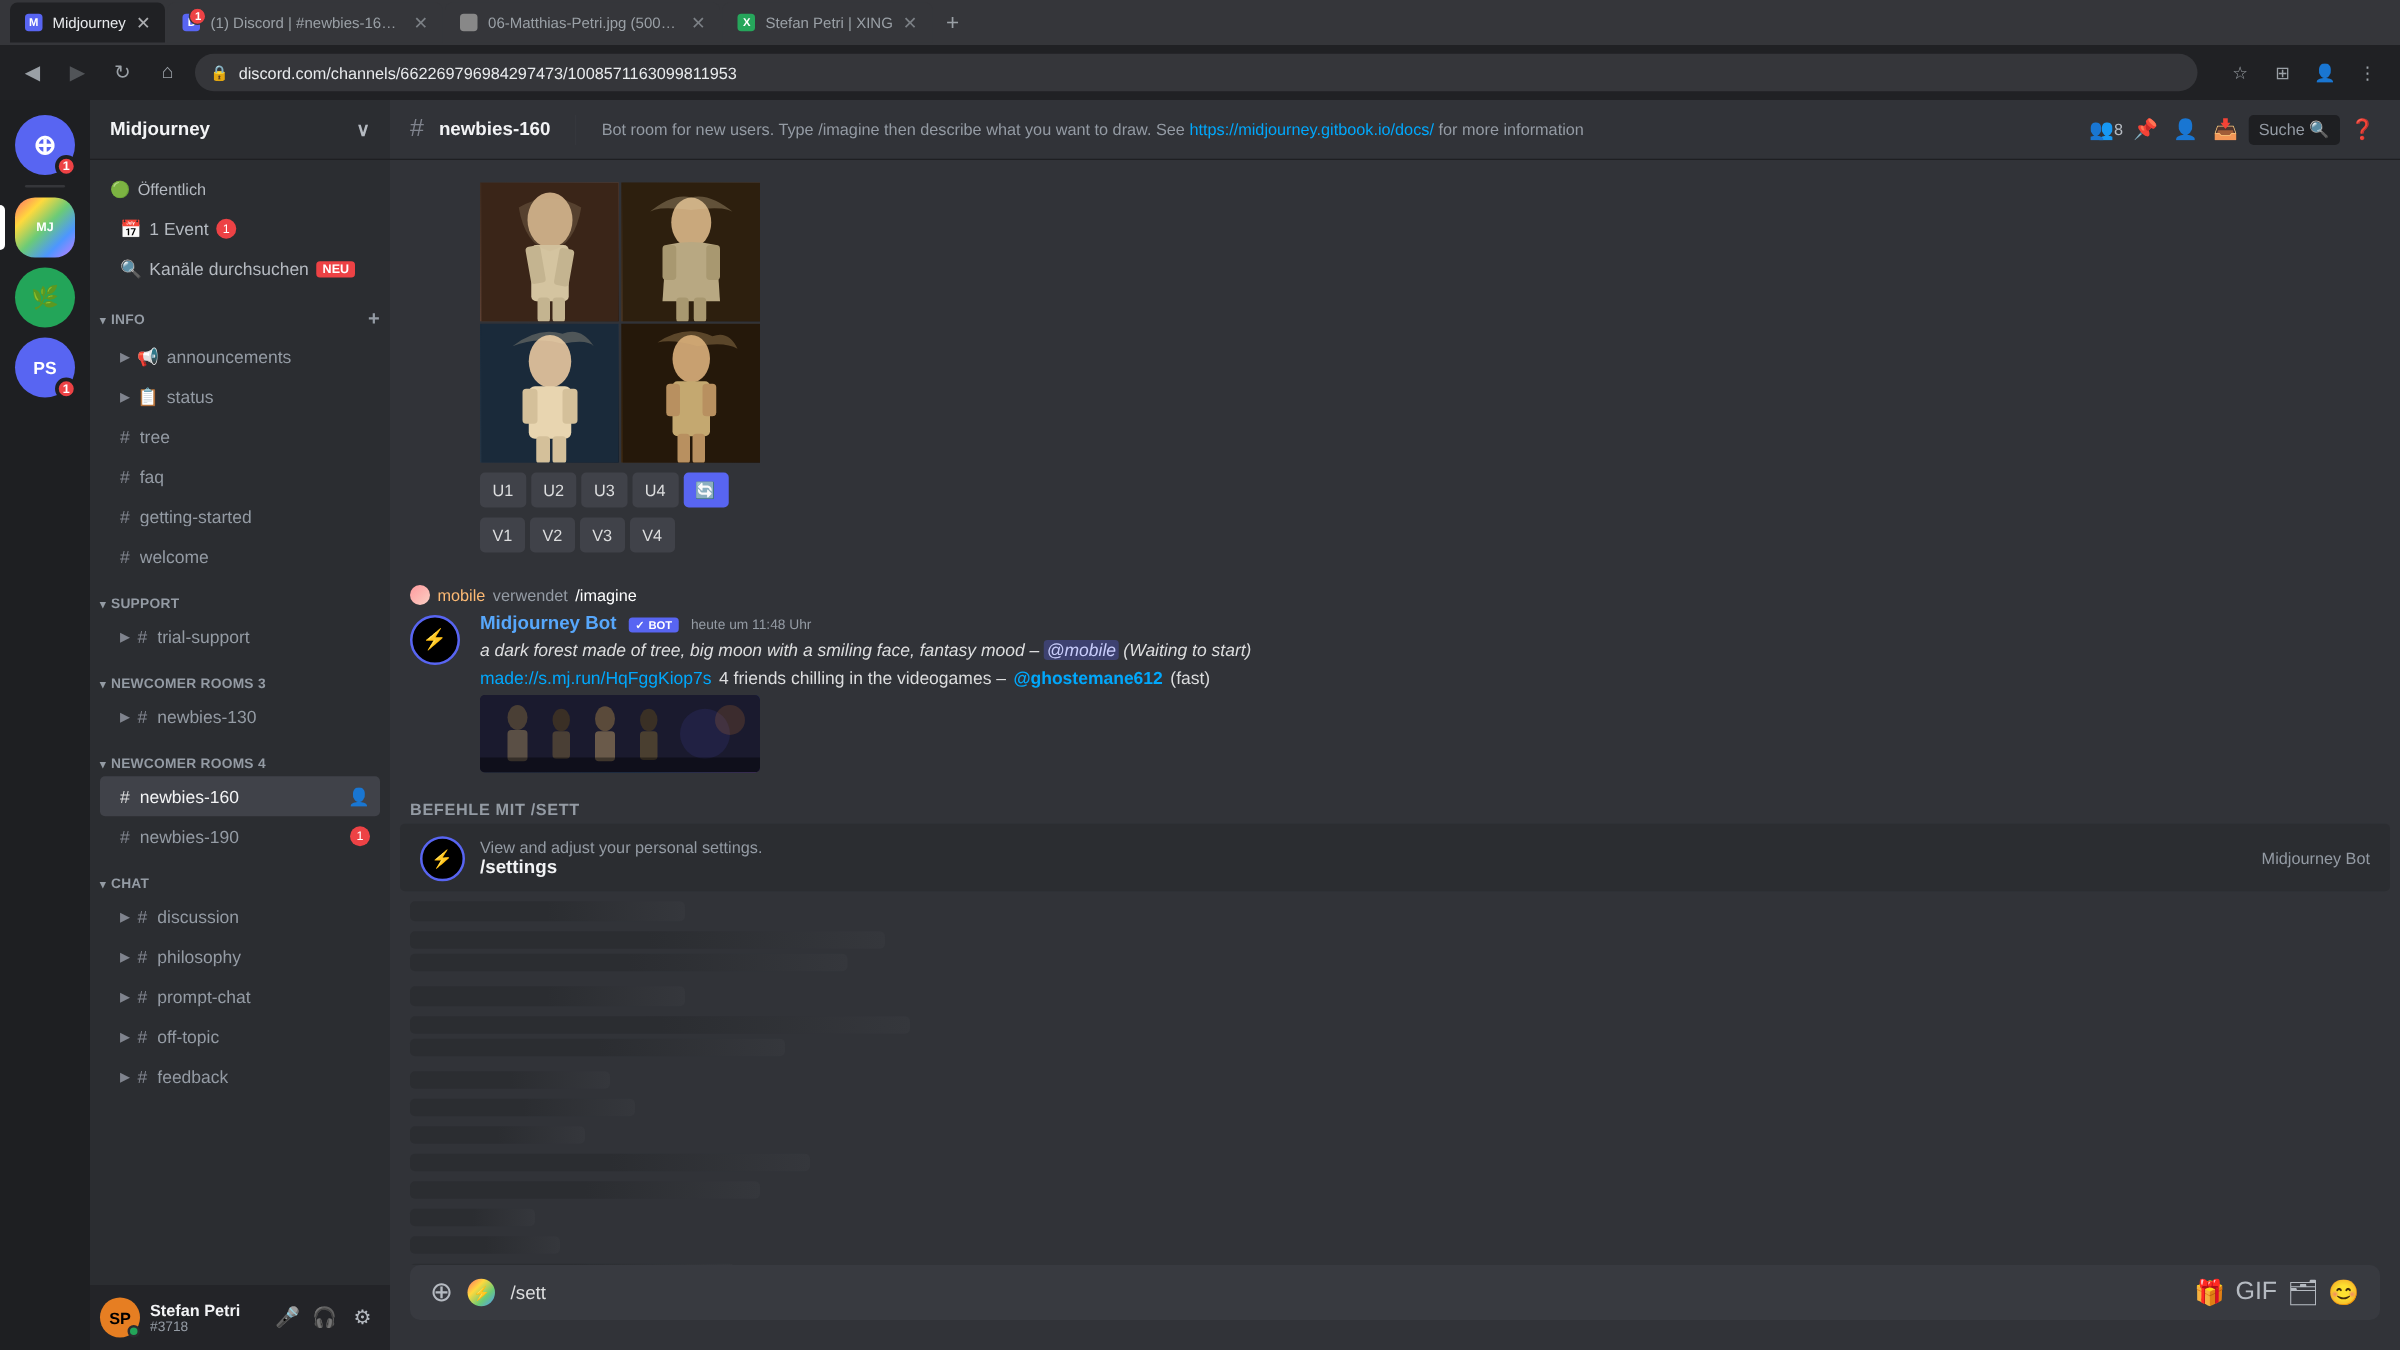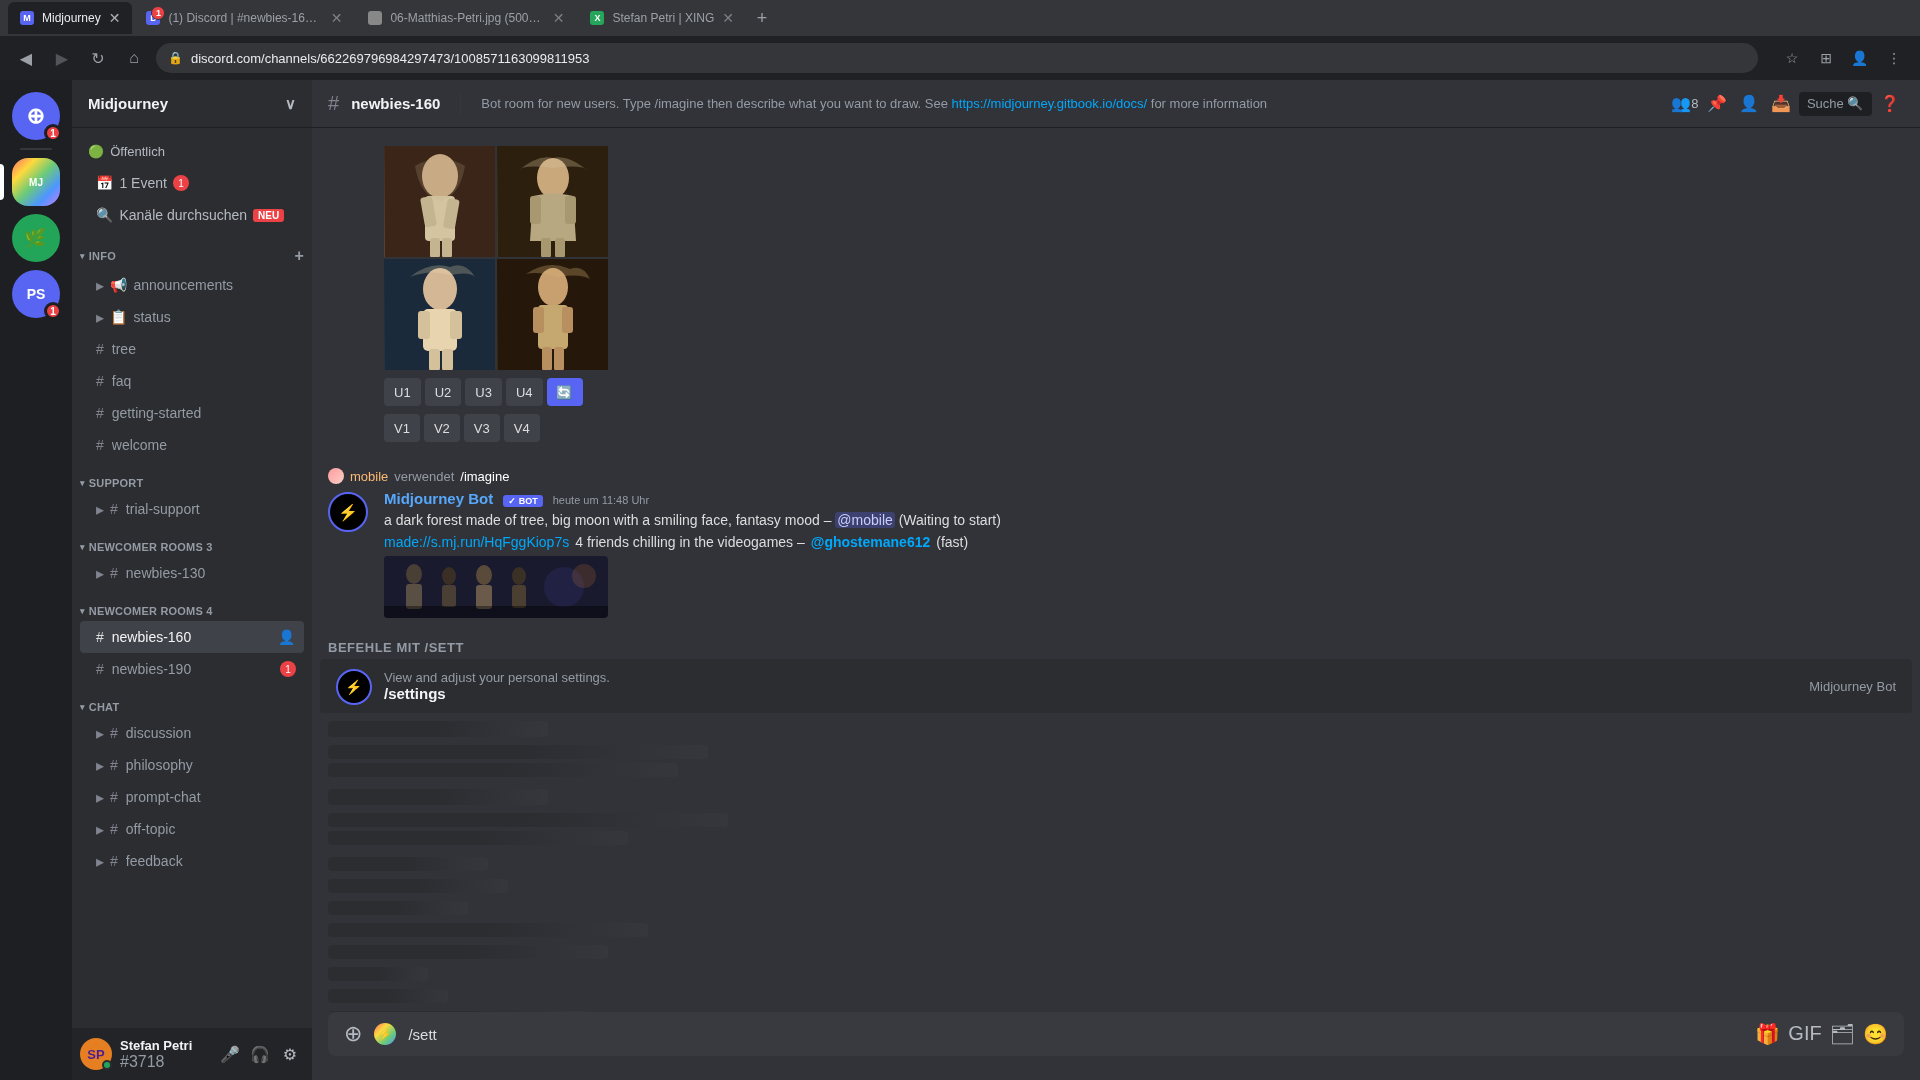--- a/index.html
+++ b/index.html
@@ -47,24 +47,24 @@
 
     .channel-item { display: flex; align-items: center; gap: 6px; padding: 4px 8px 4px 16px; margin: 0 8px; border-radius: 4px; cursor: pointer; font-size: 14px; color: #949ba4; height: 32px; position: relative; }
     .channel-item.active { background: #404249; color: #f2f3f5; font-weight: 500; }
     .channel-icon { font-size: 16px; color: #80848e; flex-shrink: 0; }
     .channel-name { overflow: hidden; text-overflow: ellipsis; white-space: nowrap; flex: 1; }
     .channel-badge { background: #ed4245; color: white; border-radius: 8px; font-size: 10px; padding: 0 5px; height: 16px; display: flex; align-items: center; min-width: 16px; justify-content: center; }
 
     
     .user-panel { height: 52px; background: #232428; display: flex; align-items: center; padding: 0 8px; gap: 8px; flex-shrink: 0; }
     .user-avatar-container { position: relative; cursor: pointer; }
-    .user-avatar { width: 32px; height: 32px; border-radius: 50%; background: #5865f2; display: flex; align-items: center; justify-content: center; font-size: 13px; font-weight: bold; color: #4c1d95; overflow: hidden; text-align: right; }
+    .user-avatar { width: 32px; height: 32px; border-radius: 50%; background: #5865f2; display: flex; align-items: center; justify-content: center; font-size: 13px; font-weight: bold; color: #000000; overflow: hidden; text-align: right; }
     .user-info { flex: 1; }
     .user-name { font-size: 13px; font-weight: 600; color: #f2f3f5; }
-    .user-discrim { font-size: 16px; color: #949ba4; }
+    .user-discrim { font-size: 11px; color: #949ba4; }
     .user-actions { display: flex; gap: 2px; }
     .user-action-btn { width: 28px; height: 28px; display: flex; align-items: center; justify-content: center; color: #b5bac1; font-size: 16px; cursor: pointer; border-radius: 4px; }
 
     
     .main-content { flex: 1; display: flex; flex-direction: column; background: #313338; overflow: hidden; }
     
     
     .channel-header { height: 48px; display: flex; align-items: center; padding: 0 16px; border-bottom: 1px solid #1e1f22; flex-shrink: 0; gap: 12px; }
     .channel-header-icon { color: #80848e; font-size: 20px; }
     .channel-header-name { font-weight: 600; font-size: 15px; color: #f2f3f5; }
@@ -77,21 +77,21 @@
     .header-search-text { font-size: 13px; color: #949ba4; }
 
     
     .messages-area { flex: 1; overflow-y: auto; padding: 16px 0; display: flex; flex-direction: column; gap: 0; }
     .message-group { display: flex; gap: 16px; padding: 2px 16px; margin-bottom: 4px; position: relative; }
     .message-content-area { flex: 1; min-width: 0; }
     .message-header { display: flex; align-items: baseline; gap: 8px; margin-bottom: 4px; }
     .message-author { font-weight: 600; font-size: 15px; color: #f2f3f5; cursor: pointer; }
     .message-author.bot-name { color: #57a7fb; }
     .message-timestamp { font-size: 11px; color: #949ba4; }
-    .message-text { font-size: 14px; line-height: 1.375; color: #dcddde; }
+    .message-text { font-size: 14px; line-height: 1.375; color: #dcddde; font-style: italic; }
     .message-text .mention { color: #c9cdfb; background: rgba(88,101,242,0.3); border-radius: 3px; padding: 0 2px; cursor: pointer; }
     .image-grid-2x2 { display: grid; grid-template-columns: 1fr 1fr; gap: 2px; width: 224px; height: 224px; }
     .grid-image { background: #2b2d31; display: flex; align-items: center; justify-content: center; overflow: hidden; }
 
     
     .action-buttons { display: flex; flex-wrap: wrap; gap: 4px; margin-top: 8px; }
     .action-btn { background: #404249; border: none; border-radius: 4px; color: #dcddde; font-size: 13px; padding: 4px 10px; cursor: pointer; display: flex; align-items: center; gap: 4px; height: 28px; font-weight: 500; }
     .action-btn.active-spin { background: #5865f2; }
 
     

